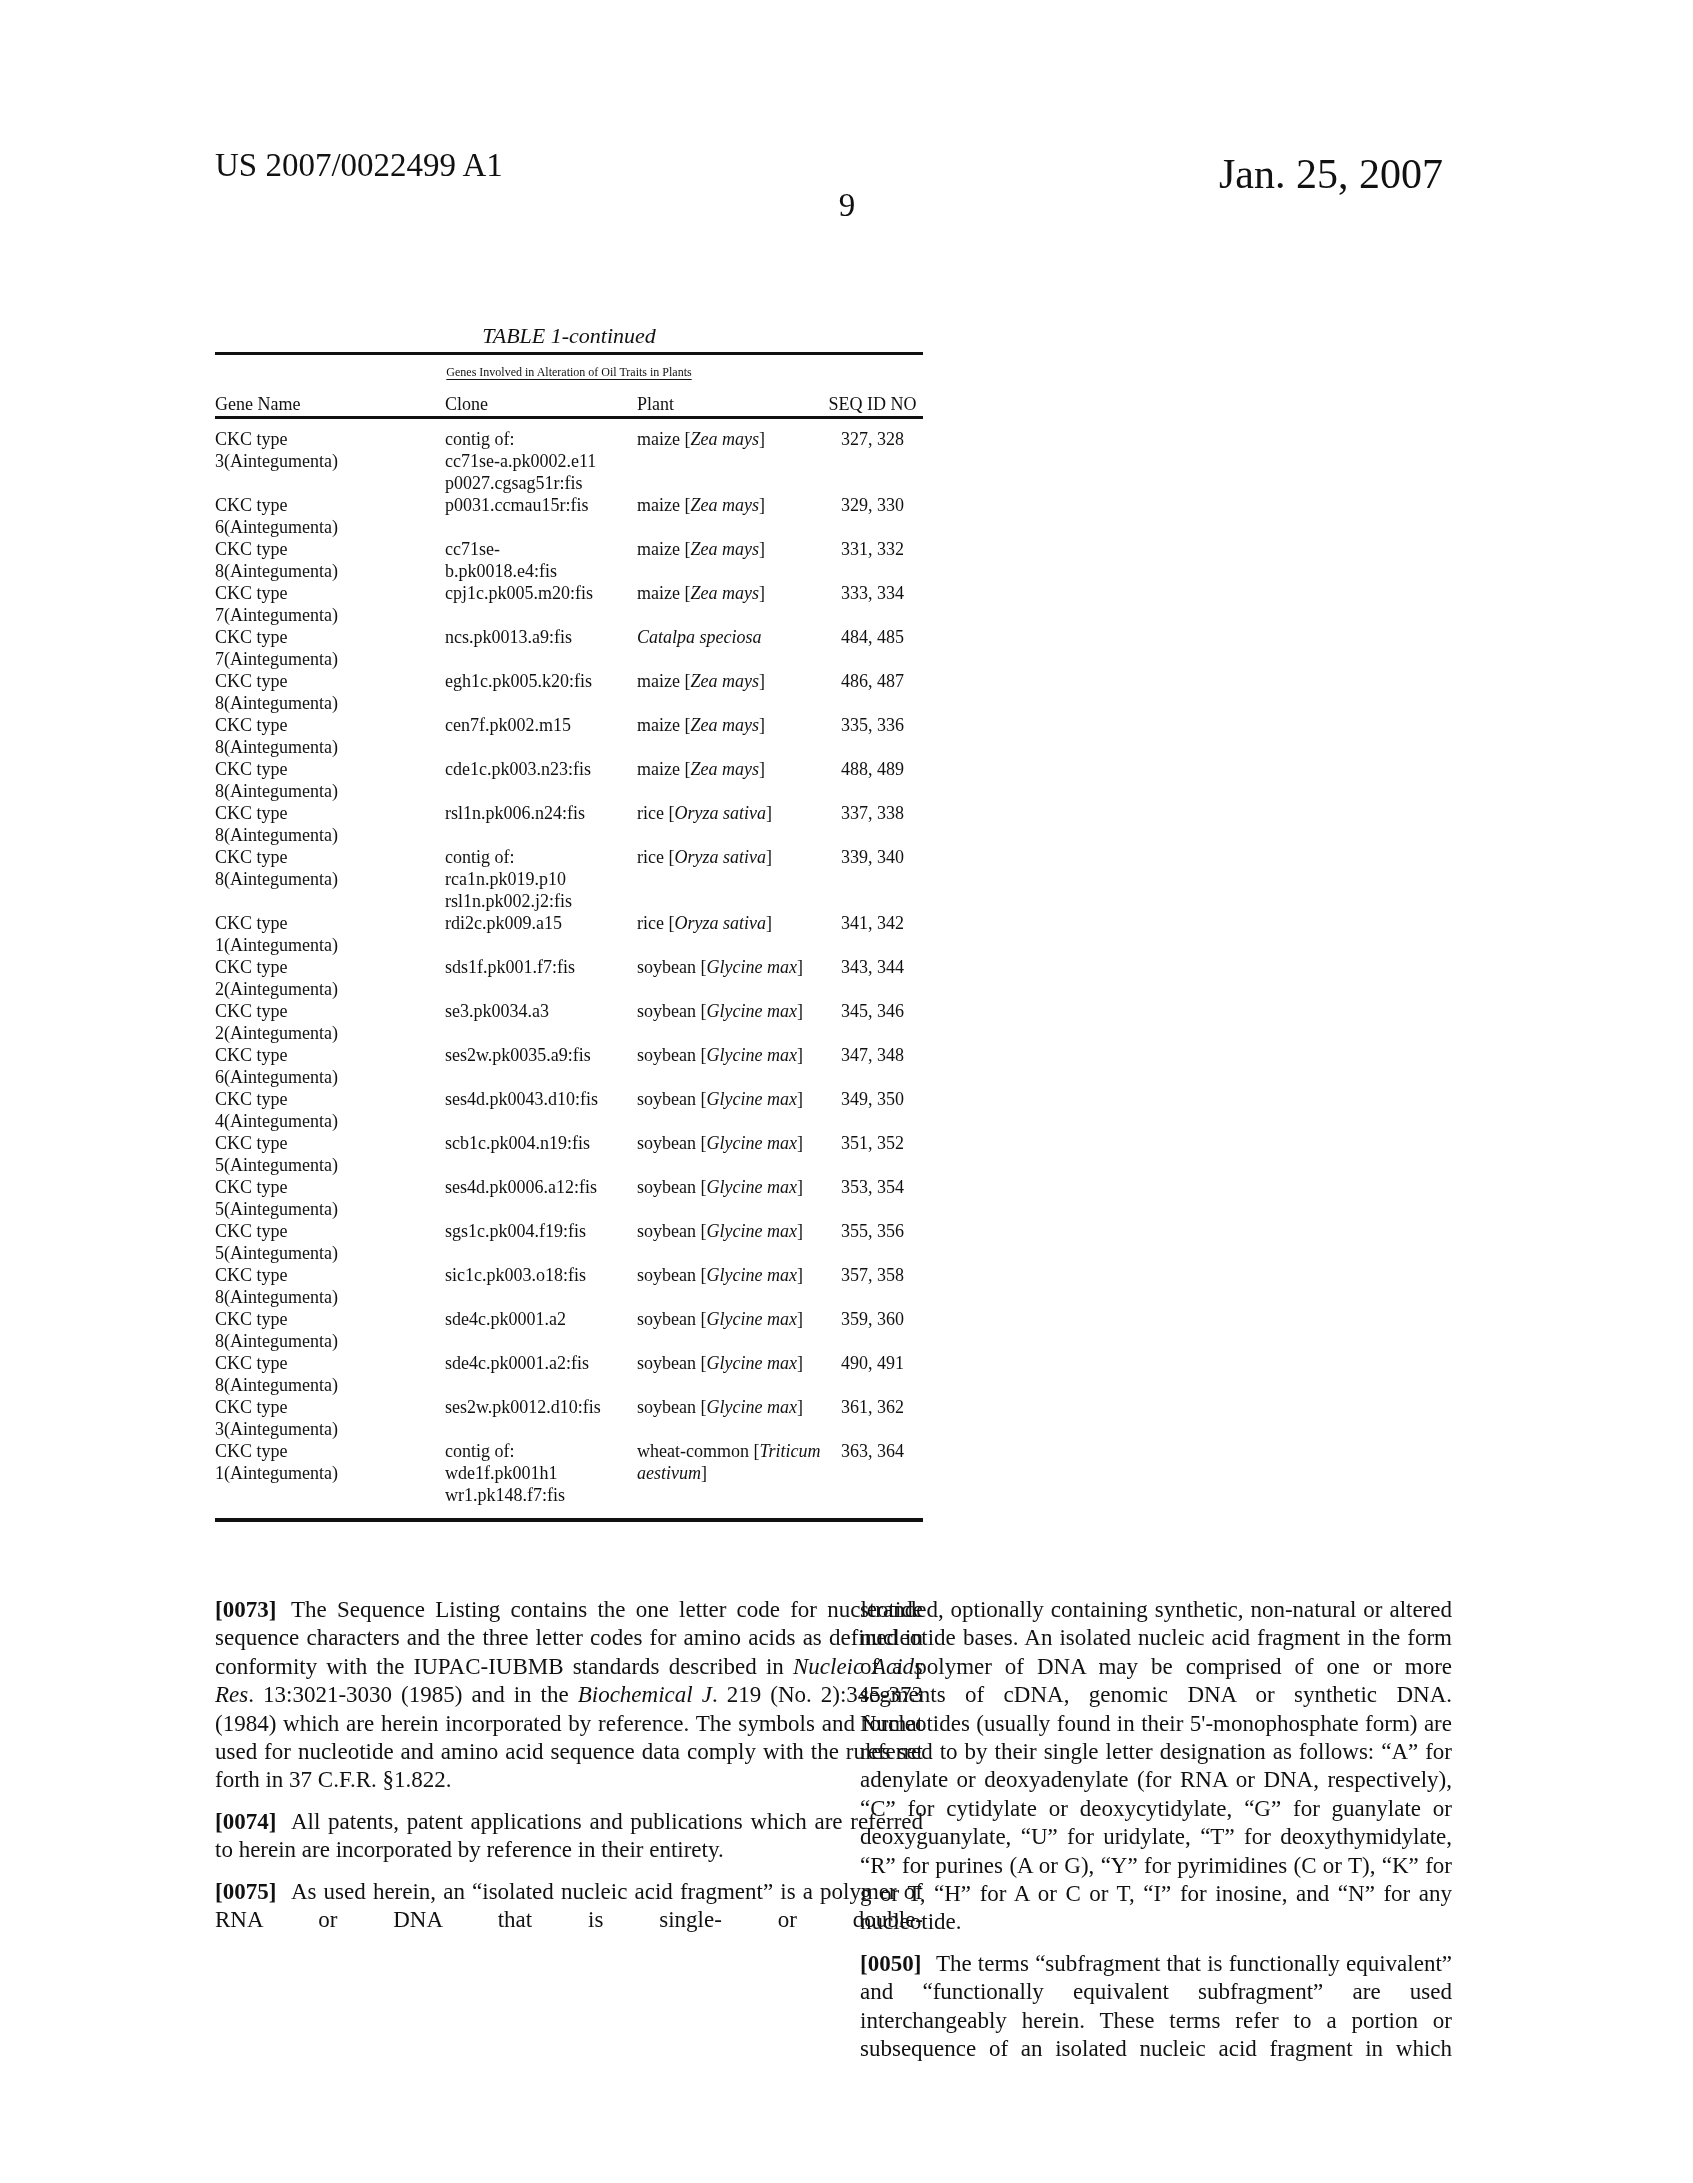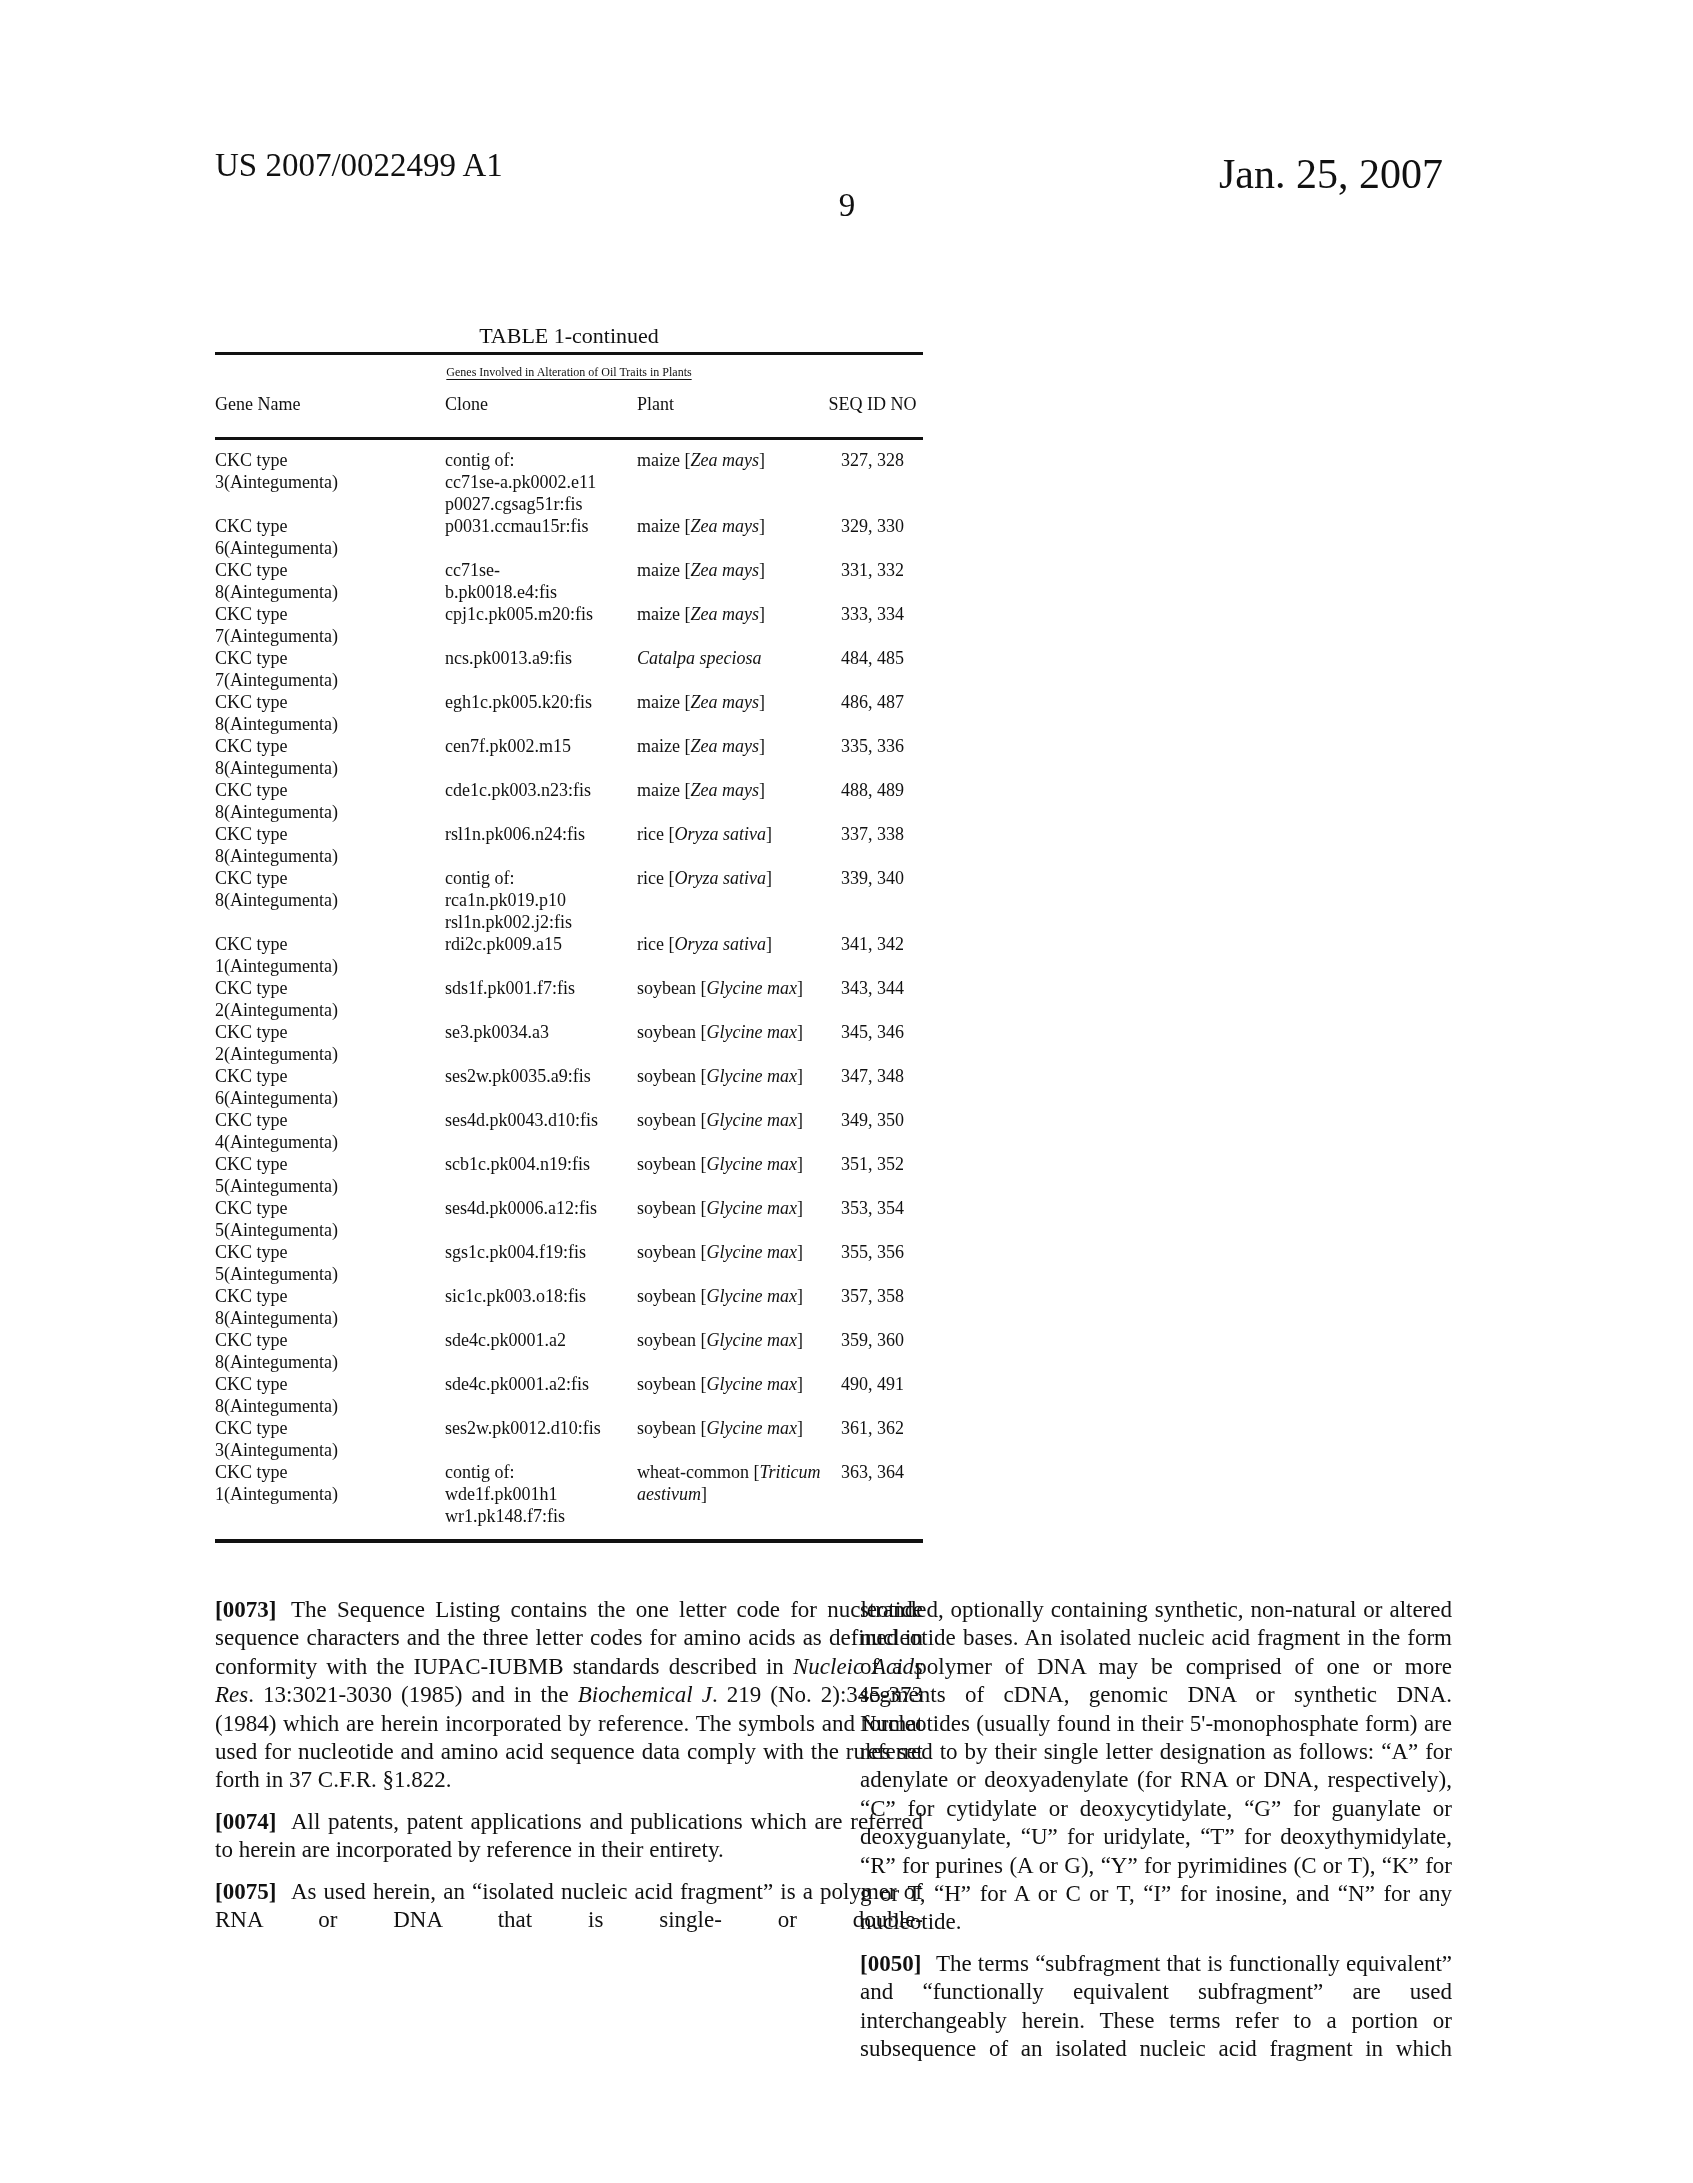--- a/index.html
+++ b/index.html
@@ -2,26 +2,26 @@
 <html style="font-size:10.6px"><head>
 <meta charset="utf-8">
 <style>
   html, body { margin:0; padding:0; background:#fff; }
   body { width:1694px; height:2183px; position:relative; font-family:"Liberation Serif","DejaVu Serif",serif; color:#111; overflow:hidden; }
   .abs { position:absolute; }
   #pub-number { left:215px; top:147px; font-size:33px; }
   #pub-date { right:251px; top:150px; font-size:42px; }
   #page-num { left:0; width:1694px; text-align:center; top:187px; font-size:33px; }
   #table-wrap { left:215px; top:323px; width:708px; }
-  .tbl-title { text-align:center; font-size:22px; height:29px; }
+  .tbl-title { text-align:center; font-size:22px; height:29px;font-style:italic; }
   .rule-thick { height:3.3px; background:#111; }
   .tbl-subtitle { text-align:center; font-size:12px; margin:9.3px 0 13.2px 0; }
   .tbl-subtitle span { text-decoration:underline; text-underline-offset:2.6px; }
   .tbl-head, .tbl-row { display:grid; grid-template-columns:230px 192px 185px 101px; font-size:18px; line-height:22px; }
-  .tbl-head { padding-bottom:22px; margin-top:8px; }
+  .tbl-head { padding-bottom:1px; margin-top:8px; }
   .tbl-head .c4, .tbl-row .c4 { text-align:center; }
   .rule-mid { height:3.3px; background:#111; margin-bottom:9.3px; }
   .tbl-body { }
   .tbl-row .c3 i { font-style:italic; }
   .rule-bottom { height:3.3px; background:#111; margin-top:12px; }
   .col { font-size:23px; line-height:28.4px; text-align:justify; }
   #col-left { left:215px; top:1596px; width:708px; }
   #col-right { left:860px; top:1596px; width:592px; }
   .para { margin:0 0 13.2px 0; }
   .para-num { font-weight:bold; }

